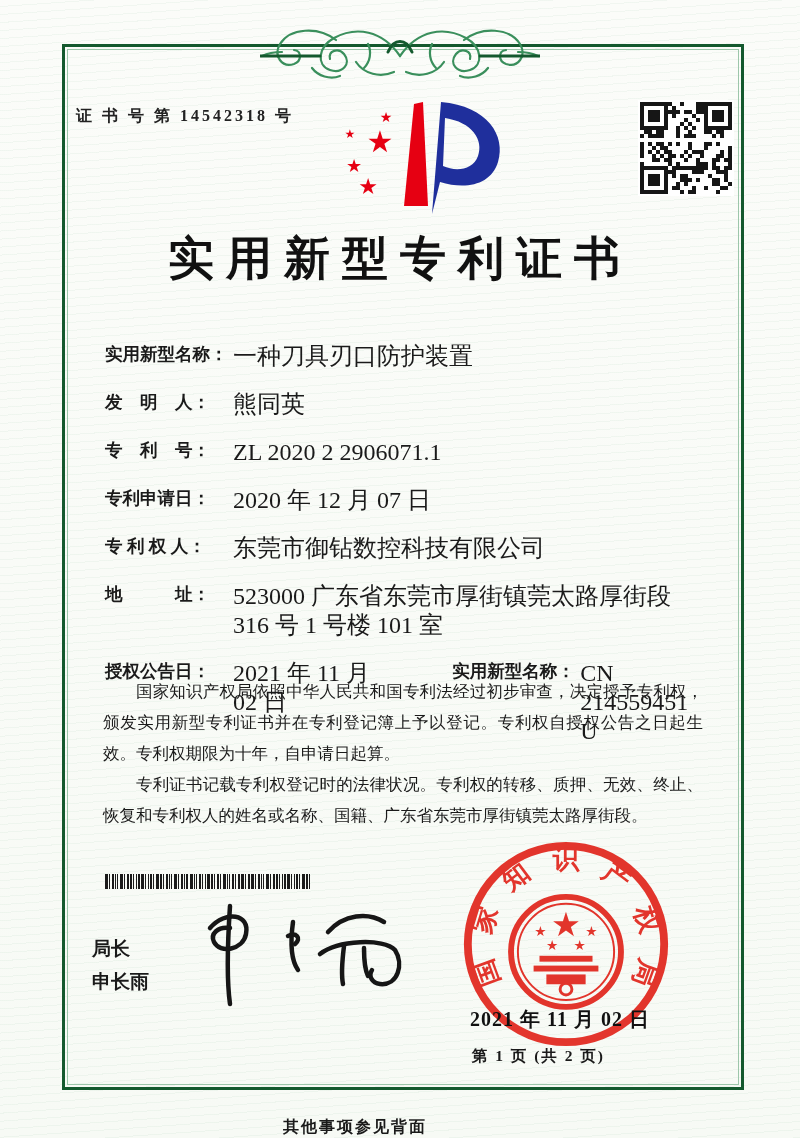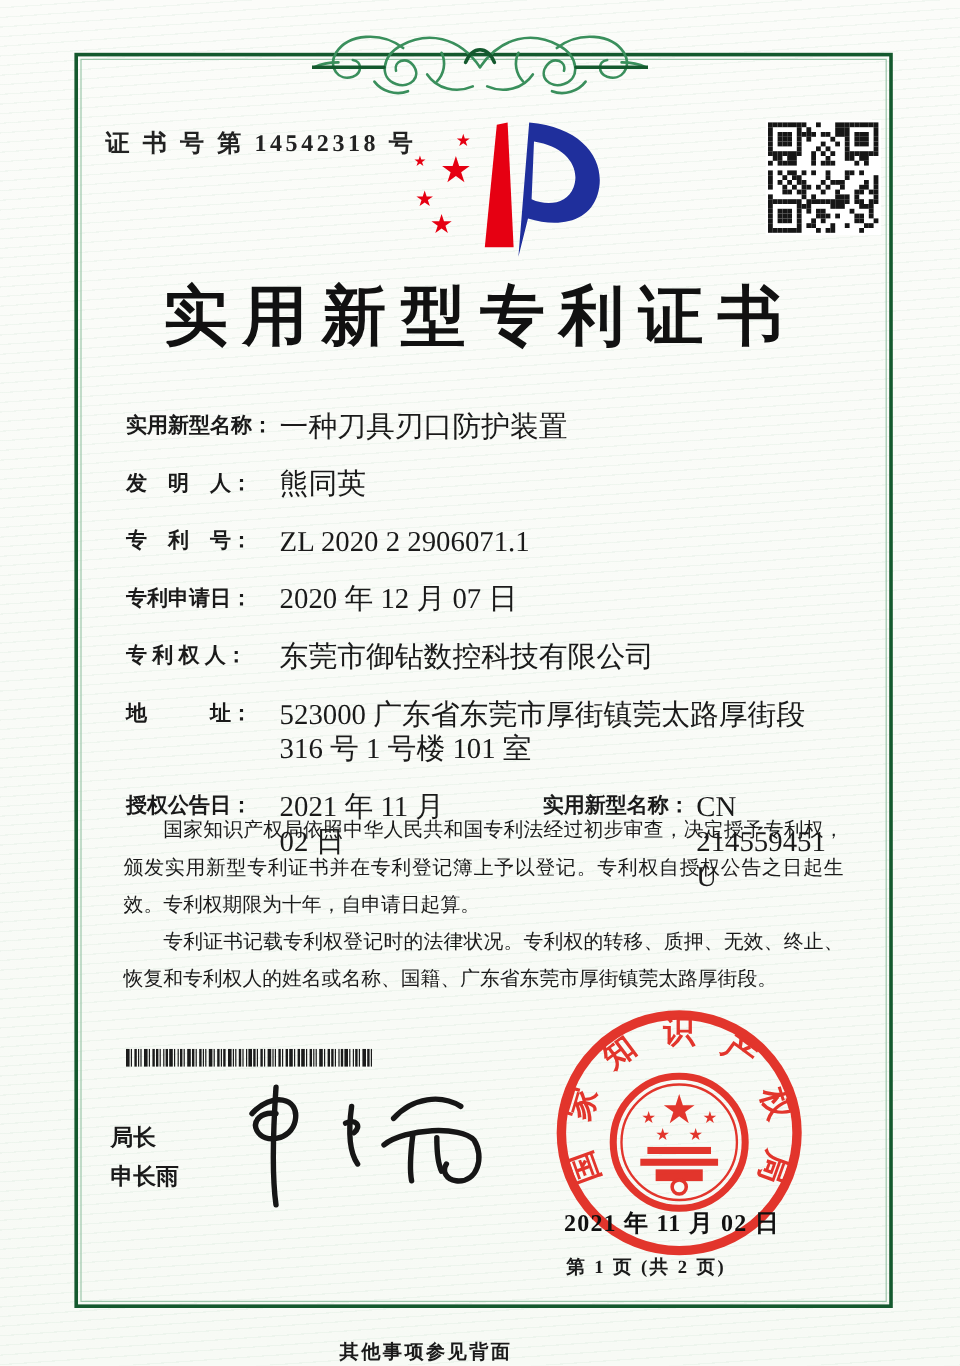--- a/index.html
+++ b/index.html
@@ -19,31 +19,31 @@
   .frame-outer{
     position:absolute;left:62px;top:44px;width:676px;height:1040px;
     border:3px solid #14592e;
   }
   .frame-inner{
     position:absolute;inset:2px;border:1px solid #9cc6aa;
   }
   .ornament{position:absolute;left:260px;top:18px;width:280px;height:70px;}
   
   .cert-no{
-    position:absolute;left:88px;top:106px;font-size:20px;letter-spacing:3px;
+    position:absolute;left:76px;top:106px;font-size:16px;letter-spacing:3px;
     font-weight:bold;color:#222;
   }
   .logo{position:absolute;left:328px;top:90px;width:180px;height:128px;}
   .qr{position:absolute;left:638px;top:100px;width:92px;height:92px;background:#fff;padding:2px;}
   .qr-grid{display:grid;grid-template-columns:repeat(23,1fr);grid-template-rows:repeat(23,1fr);width:92px;height:92px;}
   .qr-grid div{background:transparent;}
   .qr-grid div.on{background:#161616;}
   .title{
     position:absolute;left:0;right:0;top:228px;text-align:center;
-    font-size:54px;font-weight:bold;letter-spacing:12px;color:#111;
+    font-size:46px;font-weight:bold;letter-spacing:12px;color:#111;
   }
   
   .fields{position:absolute;left:105px;top:342px;width:600px;}
   .frow{display:flex;margin-bottom:19px;align-items:flex-start;}
   .flabel{flex:0 0 128px;font-size:17.5px;font-weight:bold;white-space:nowrap;}
   .fvalue{font-size:24px;line-height:29px;max-width:460px;}
   .row-double{display:flex;}
   .row-double .pair{display:flex;}
   .row-double .pair.second{margin-left:72px;}
   

